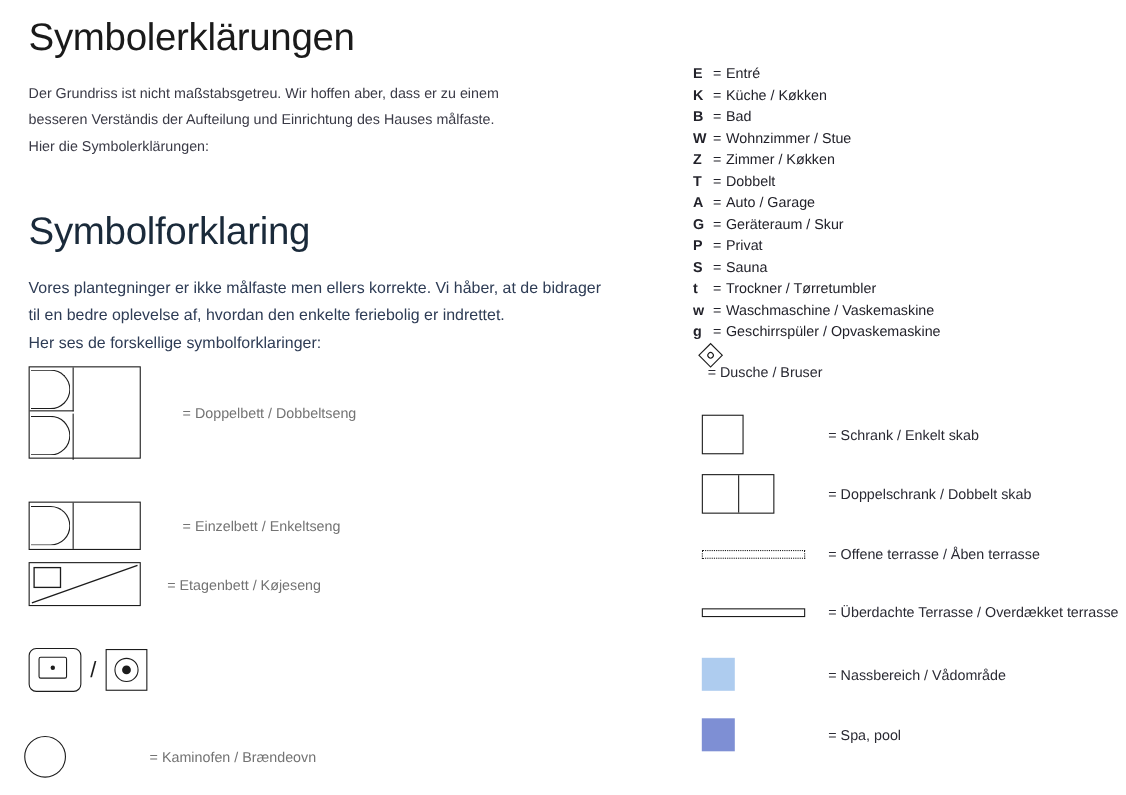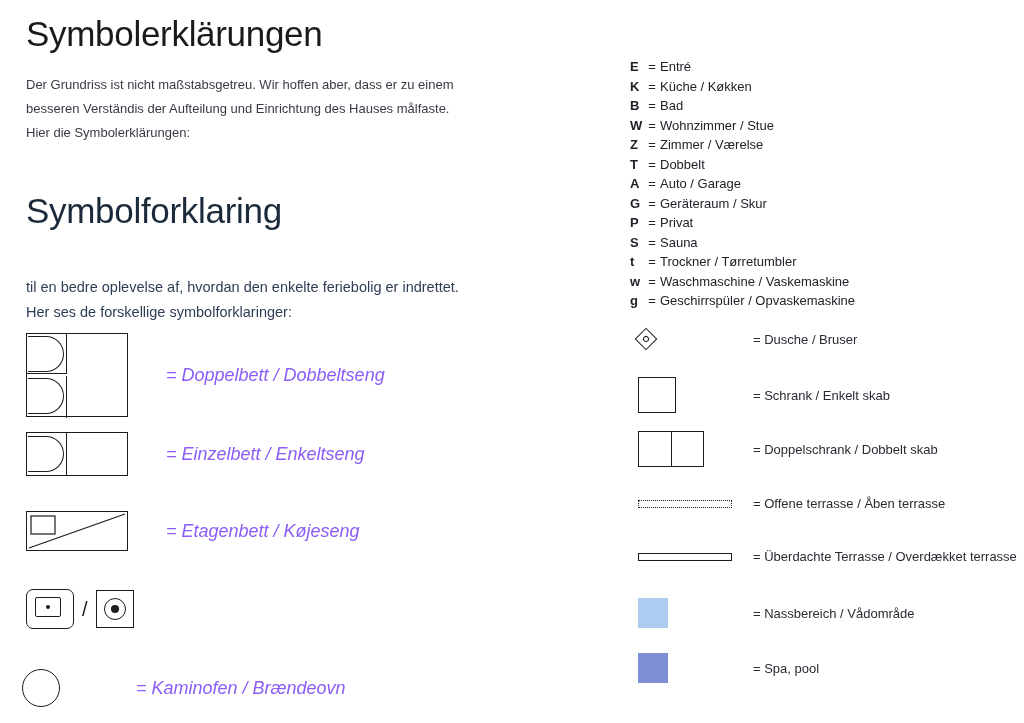--- a/index.html
+++ b/index.html
@@ -57,24 +57,23 @@
     color: #2e3c55;
   }
 
   
   .sym-row {
     position: absolute;
     display: flex;
     align-items: center;
   }
   .sym-label {
-    font-size: 18px;
-    color: #8b5cf6;
+    font-size: 13px;
+    color: #737373;
     white-space: nowrap;
-    font-style: italic;
   }
 
   
   .bed-double {
     width: 102px;
     height: 84px;
     border: 1.4px solid #1c1c1c;
     box-sizing: border-box;
     position: relative;
     background: #fff;
@@ -282,52 +281,52 @@
 
   <p class="para-de">
     <span>Der Grundriss ist nicht maßstabsgetreu. Wir hoffen aber, dass er zu einem</span><br>
     <span>besseren Verständis der Aufteilung und Einrichtung des Hauses målfaste.</span><br>
     <span>Hier die Symbolerklärungen:</span>
   </p>
 
   <h1 class="title-da">Symbolforklaring</h1>
 
   <p class="para-da">
-    <br>
+    <span>Vores plantegninger er ikke målfaste men ellers korrekte. Vi håber, at de bidrager</span><br>
     <span>til en bedre oplevelse af, hvordan den enkelte feriebolig er indrettet.</span><br>
     <span>Her ses de forskellige symbolforklaringer:</span>
   </p>
 </div>
 
 <div class="sym-row" style="left:26px; top:333px;">
   <div class="bed-double">
     <div class="pillow top"></div>
     <div class="curve" style="top:2px;"></div>
     <div class="pillow bot"></div>
     <div class="curve" style="top:44px;"></div>
   </div>
   <span class="sym-label" style="margin-left:38px;">= Doppelbett / Dobbeltseng</span>
 </div>
 
-<div class="sym-row" style="left:26px; top:432px;align-items:center;">
+<div class="sym-row" style="left:26px; top:456px;align-items:center;">
   <div class="bed-single">
     <div class="pillow"></div>
     <div class="curve" style="position:absolute;left:1px;top:3px;width:36px;height:36px;border:1.2px solid #1c1c1c;border-left:none;border-radius:0 18px 18px 0;box-sizing:border-box;"></div>
   </div>
   <span class="sym-label" style="margin-left:38px;">= Einzelbett / Enkeltseng</span>
 </div>
 
 <div class="sym-row" style="left:26px; top:511px;">
   <div class="bed-bunk">
     <svg width="100" height="38" viewBox="0 0 100 38" style="display:block;">
       <line x1="2" y1="36" x2="98" y2="2" stroke="#1c1c1c" stroke-width="1.2"></line>
       <rect x="4" y="4" width="24" height="18" fill="none" stroke="#1c1c1c" stroke-width="1.2"></rect>
     </svg>
   </div>
-  <span class="sym-label" style="margin-left:38px;text-align:center;">= Etagenbett / Køjeseng</span>
+  <span class="sym-label" style="margin-left:24px;text-align:center;">= Etagenbett / Køjeseng</span>
 </div>
 
 <div class="sym-row" style="left:26px; top:589px;">
   <div class="sink-rect">
     <div class="inner"></div>
     <div class="dot"></div>
   </div>
   <span class="slash">/</span>
   <div class="sink-sq">
     <div class="c1"></div>
@@ -357,21 +356,21 @@
     <span class="abbr-val">Bad</span>
   </div>
   <div class="abbr-row">
     <span class="abbr-key">W</span>
     <span class="abbr-eq">=</span>
     <span class="abbr-val">Wohnzimmer / Stue</span>
   </div>
   <div class="abbr-row">
     <span class="abbr-key">Z</span>
     <span class="abbr-eq">=</span>
-    <span class="abbr-val">Zimmer / Værelse</span>
+    <span class="abbr-val">Zimmer / Køkken</span>
   </div>
   <div class="abbr-row">
     <span class="abbr-key">T</span>
     <span class="abbr-eq">=</span>
     <span class="abbr-val">Dobbelt</span>
   </div>
   <div class="abbr-row">
     <span class="abbr-key">A</span>
     <span class="abbr-eq">=</span>
     <span class="abbr-val">Auto / Garage</span>
@@ -401,21 +400,21 @@
     <span class="abbr-eq">=</span>
     <span class="abbr-val">Waschmaschine / Vaskemaskine</span>
   </div>
   <div class="abbr-row">
     <span class="abbr-key">g</span>
     <span class="abbr-eq">=</span>
     <span class="abbr-val">Geschirrspüler / Opvaskemaskine</span>
   </div>
 </div>
 
-<div class="rsym-row" style="left:638px; top:331px;">
+<div class="rsym-row" style="left:638px; top:315px;flex-direction:column;">
   <div class="rsym-icon">
       <div class="shower"></div>
     </div>
   <span class="rsym-label">= Dusche / Bruser</span>
 </div>
 
 <div class="rsym-row" style="left:638px; top:377px;">
   <div class="rsym-icon">
       <div class="cab-single"></div>
     </div>

